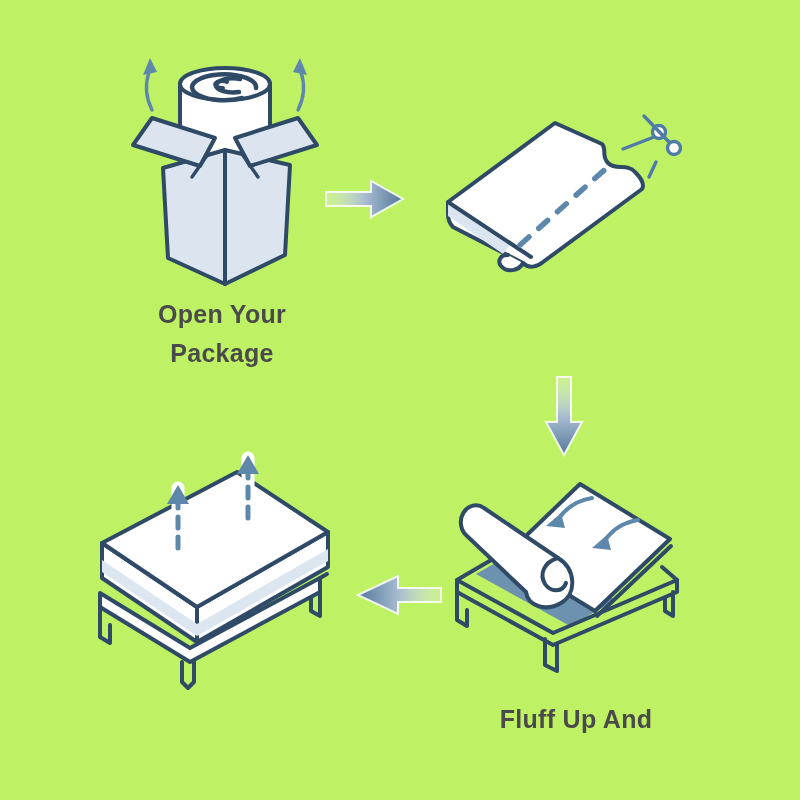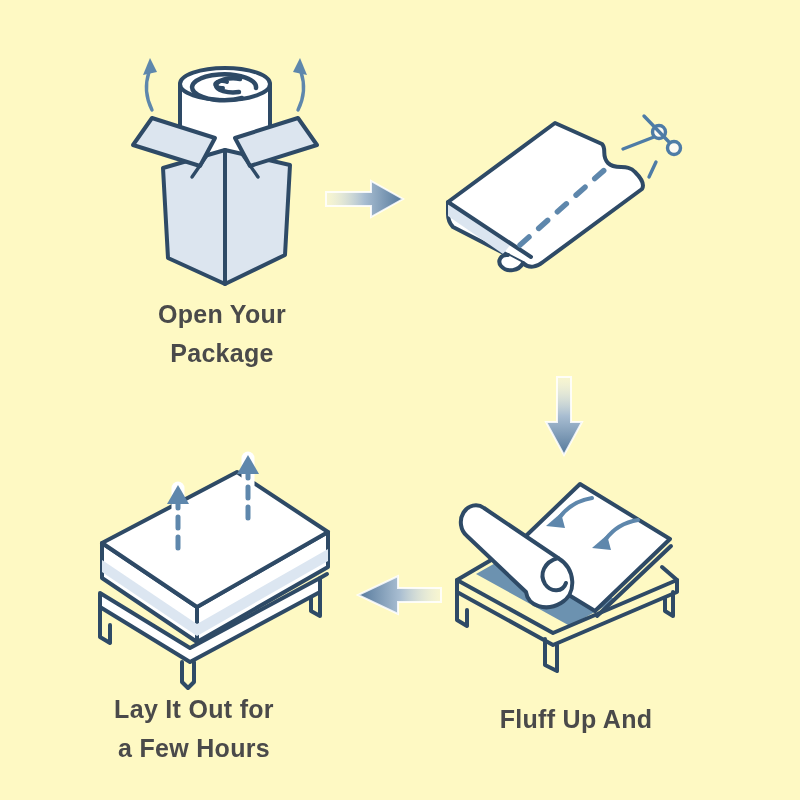--- a/index.html
+++ b/index.html
@@ -1,16 +1,16 @@
 <!DOCTYPE html>
 <html><head>
 <meta charset="utf-8">
 <style>
   html,body{margin:0;padding:0;}
-  #stage{position:relative;width:800px;height:800px;background:#fef9c3;overflow:hidden;
+  #stage{position:relative;width:800px;height:800px;background:#bef264;overflow:hidden;
          font-family:"Liberation Sans",sans-serif;}
   .abs{position:absolute;}
   .label{position:absolute;width:250px;text-align:center;color:#4A4A4A;
          font-size:25px;font-weight:bold;line-height:39px;letter-spacing:.3px;}
   svg{display:block;}
 </style>
 </head>
 <body>
 
 <div id="stage">
@@ -153,18 +153,14 @@
     <path d="M91,18 L48,18 L48,6 L8,25 L48,44 L48,32 L91,32 Z" fill="url(#gL)" stroke="#FFFFFF" stroke-opacity="0.85" stroke-width="2"></path>
   </svg>
 
   <div class="label" style="left:97px;top:295px;">
     <div>Open Your</div>
     <div>Package</div>
   </div>
   <div class="label" style="left:451px;top:700px;">
     <div>Fluff Up And</div>
   </div>
-  <div class="label" style="left:69px;top:690px;">
-    <div>Lay It Out for</div>
-    <div>a Few Hours</div>
-  </div>
 
 </div>
 
 </body></html>

